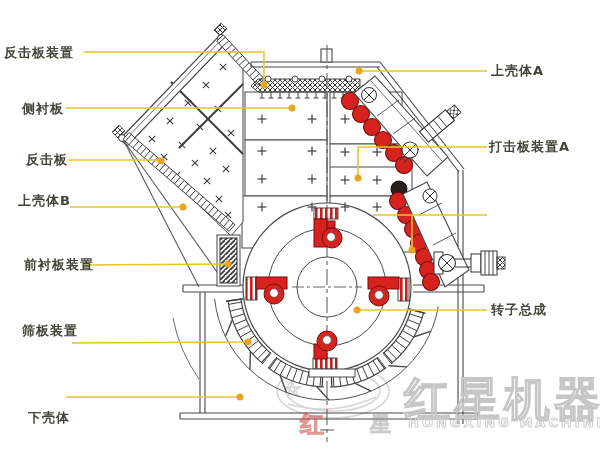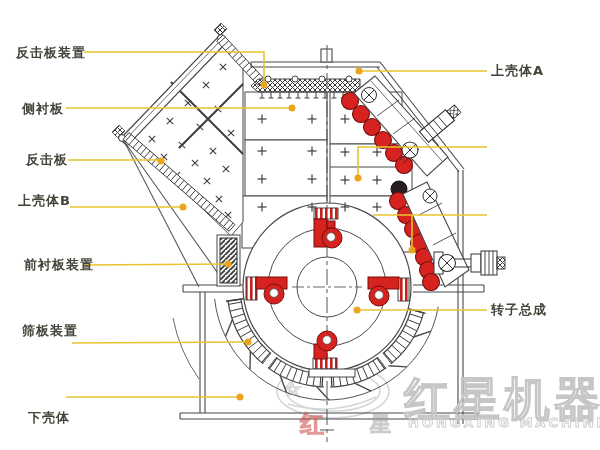--- a/index.html
+++ b/index.html
@@ -448,23 +448,24 @@
 </g>
 
 <g font-family="DejaVu Sans, Liberation Sans, sans-serif" font-weight="bold">
   <text x="404" y="415" font-size="46" letter-spacing="4" fill="none" stroke="#c6c6c6" stroke-width="1.2">红星机器</text>
   <text x="408" y="427" font-size="13" letter-spacing="3" fill="none" stroke="#cbcbcb" stroke-width="0.9">HONGXING MACHINERY</text>
   <text x="300" y="432" font-size="24" fill="none" stroke="#cc4440" stroke-width="1" opacity="0.55">红</text>
   <text x="370" y="431" font-size="21" fill="none" stroke="#999999" stroke-width="1" opacity="0.5">星</text>
 </g>
 </svg>
 
-<div class="lbl" style="left:16px;top:45px">反击板装置</div>
+<div class="lbl" style="left:4px;top:45px">反击板装置</div>
 <div class="lbl" style="left:22px;top:101px">侧衬板</div>
 <div class="lbl" style="left:26px;top:152px">反击板</div>
 <div class="lbl" style="left:18px;top:193px">上壳体B</div>
 <div class="lbl" style="left:24px;top:257px">前衬板装置</div>
 <div class="lbl" style="left:22px;top:323px">筛板装置</div>
 <div class="lbl" style="left:28px;top:410px">下壳体</div>
 <div class="lbl" style="left:491px;top:63px">上壳体A</div>
+<div class="lbl" style="left:489px;top:139px">打击板装置A</div>
 <div class="lbl" style="left:491px;top:302px">转子总成</div>
 
 </div>
 
 </body></html>

